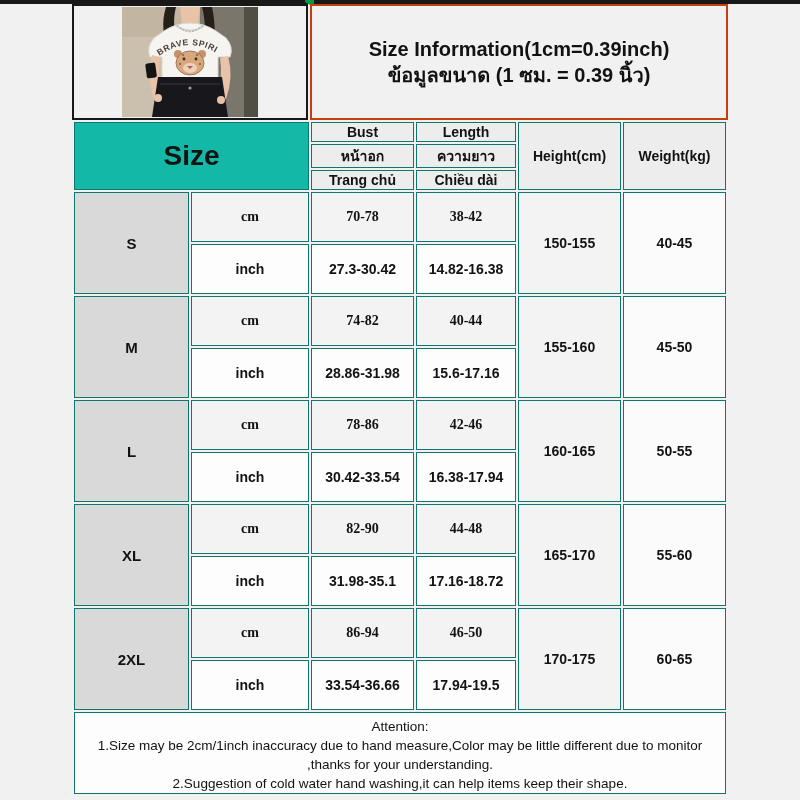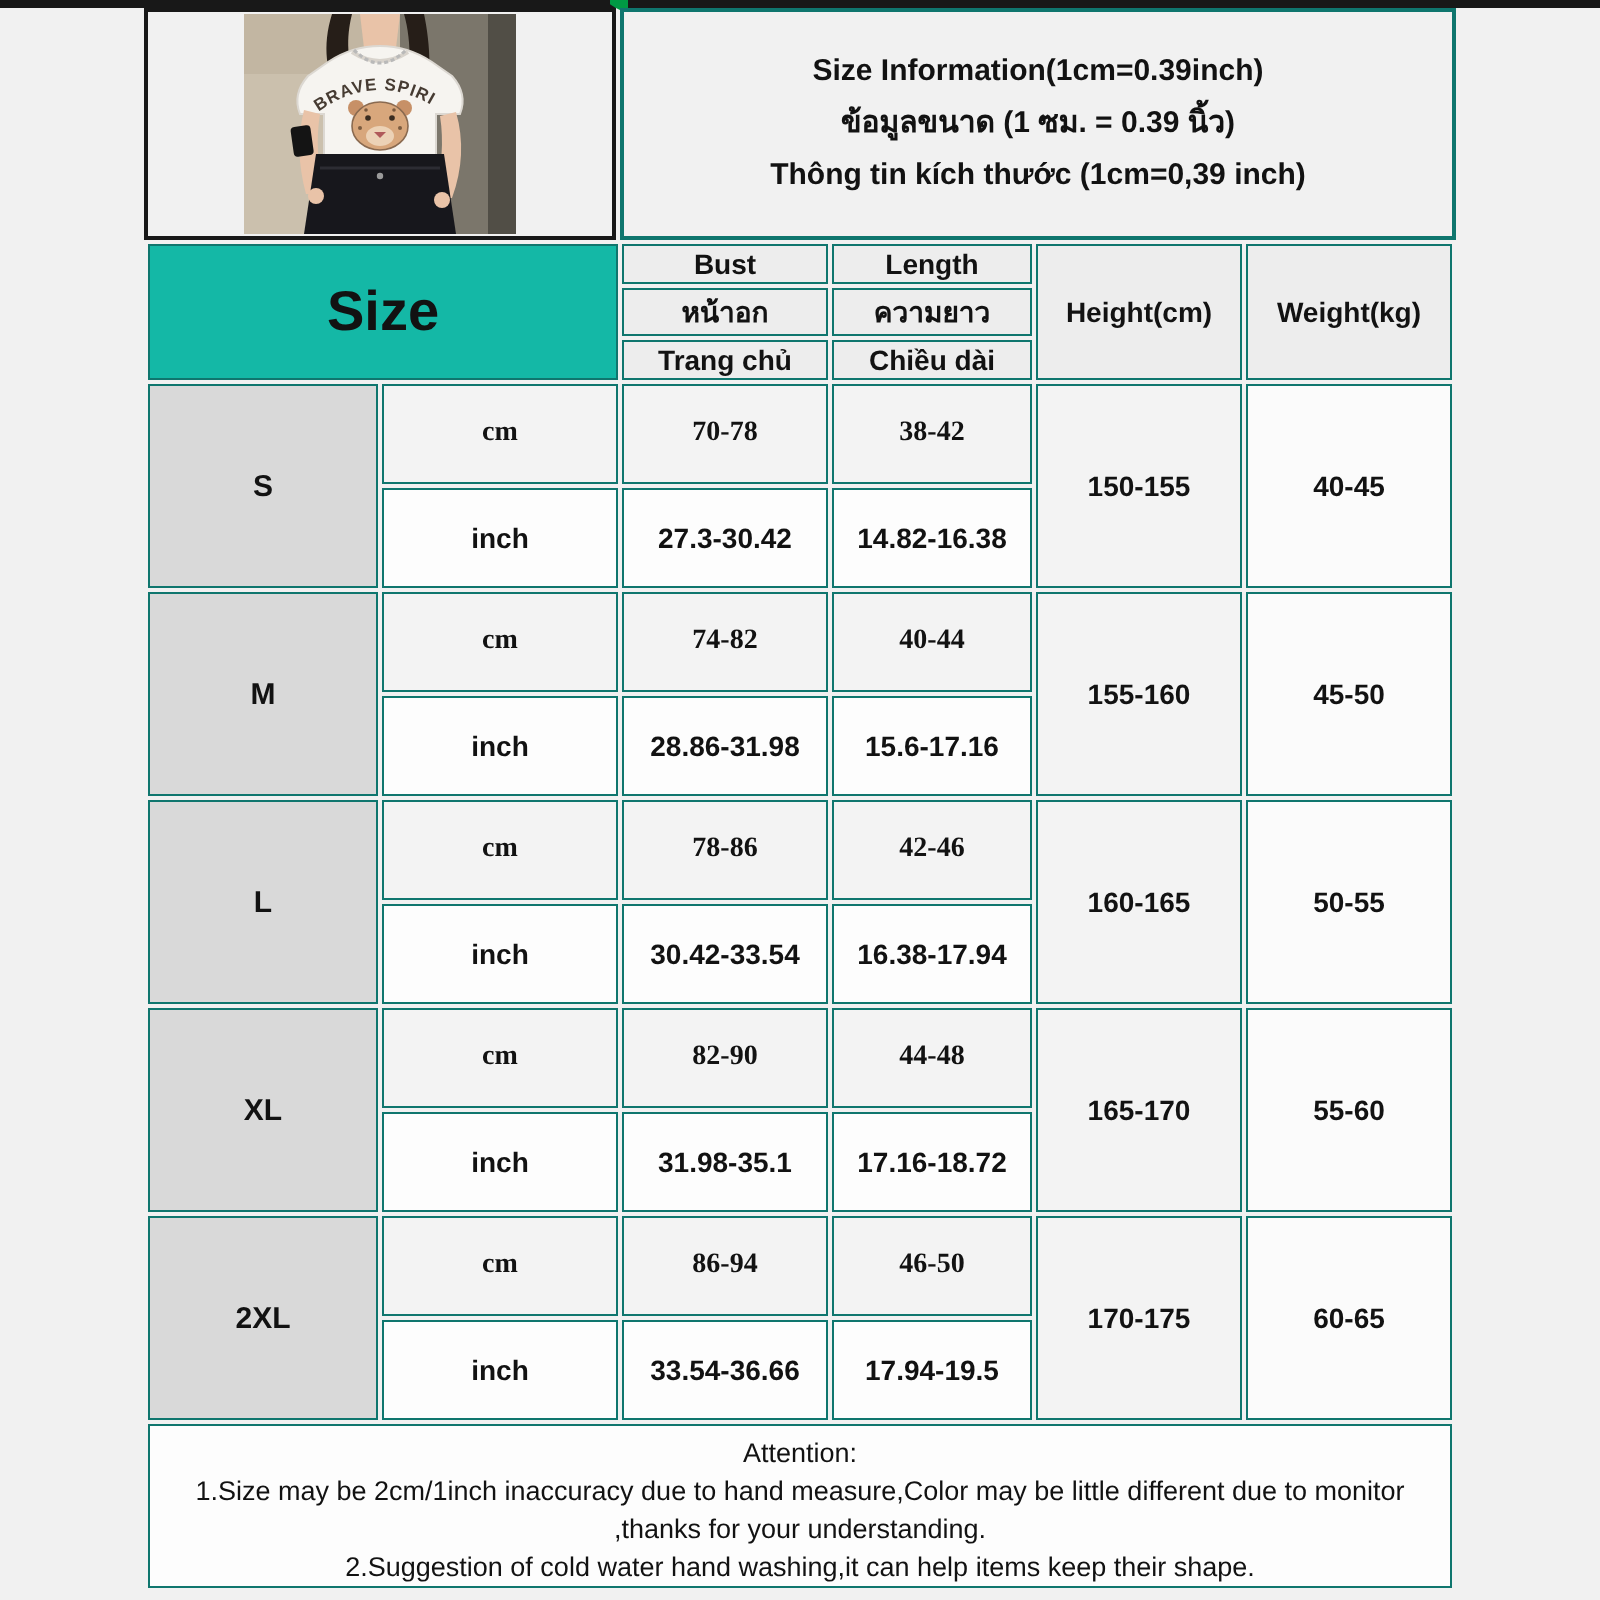--- a/index.html
+++ b/index.html
@@ -13,23 +13,23 @@
   }
   .top-line{position:absolute;left:0;top:0;width:800px;height:4px;background:#181818;}
   .green-mark{position:absolute;left:305px;top:0;width:9px;height:7px;background:#009a44;
     clip-path:polygon(0 0,100% 0,100% 100%,30% 55%,0 30%);}
   .content{position:absolute;left:72px;top:4px;width:656px;}
 
   
   .top-section{display:flex;gap:2px;height:116px;}
   .image-box{width:236px;box-sizing:border-box;border:2px solid #181818;
     display:flex;align-items:center;justify-content:center;background:#f1f1f1;}
-  .title-box{flex:1;box-sizing:border-box;border:2px solid #0f766e;
+  .title-box{flex:1;box-sizing:border-box;border:2px solid #c2410c;
     display:flex;flex-direction:column;align-items:center;justify-content:center;
-    text-align:center;font-weight:bold;font-size:15px;line-height:26px;background:#f1f1f1;}
+    text-align:center;font-weight:bold;font-size:20px;line-height:26px;background:#f1f1f1;}
 
   
   table.size-table{
     width:656px;table-layout:fixed;
     border-collapse:separate;border-spacing:2px;
     margin:0;
   }
   .size-table td{
     box-sizing:border-box;
     border:1px solid #0f766e;
@@ -109,21 +109,20 @@
         <line x1="38" y1="77" x2="98" y2="77" stroke="#2c2c33" stroke-width="1.5"></line>
         <circle cx="68" cy="81" r="1.6" fill="#9a9a9a"></circle>
 
         <circle cx="36" cy="91" r="4" fill="#e9c3a8"></circle>
         <circle cx="99" cy="93" r="4" fill="#e9c3a8"></circle>
       </svg>
     </div>
     <div class="title-box">
       <div>Size Information(1cm=0.39inch)</div>
       <div>ข้อมูลขนาด (1 ซม. = 0.39 นิ้ว)</div>
-      <div>Thông tin kích thước (1cm=0,39 inch)</div>
     </div>
   </div>
 
   <table class="size-table">
     <colgroup>
       <col style="width:115px">
         <col style="width:118px">
         <col style="width:103px">
       <col style="width:100px">
         <col style="width:103px">

